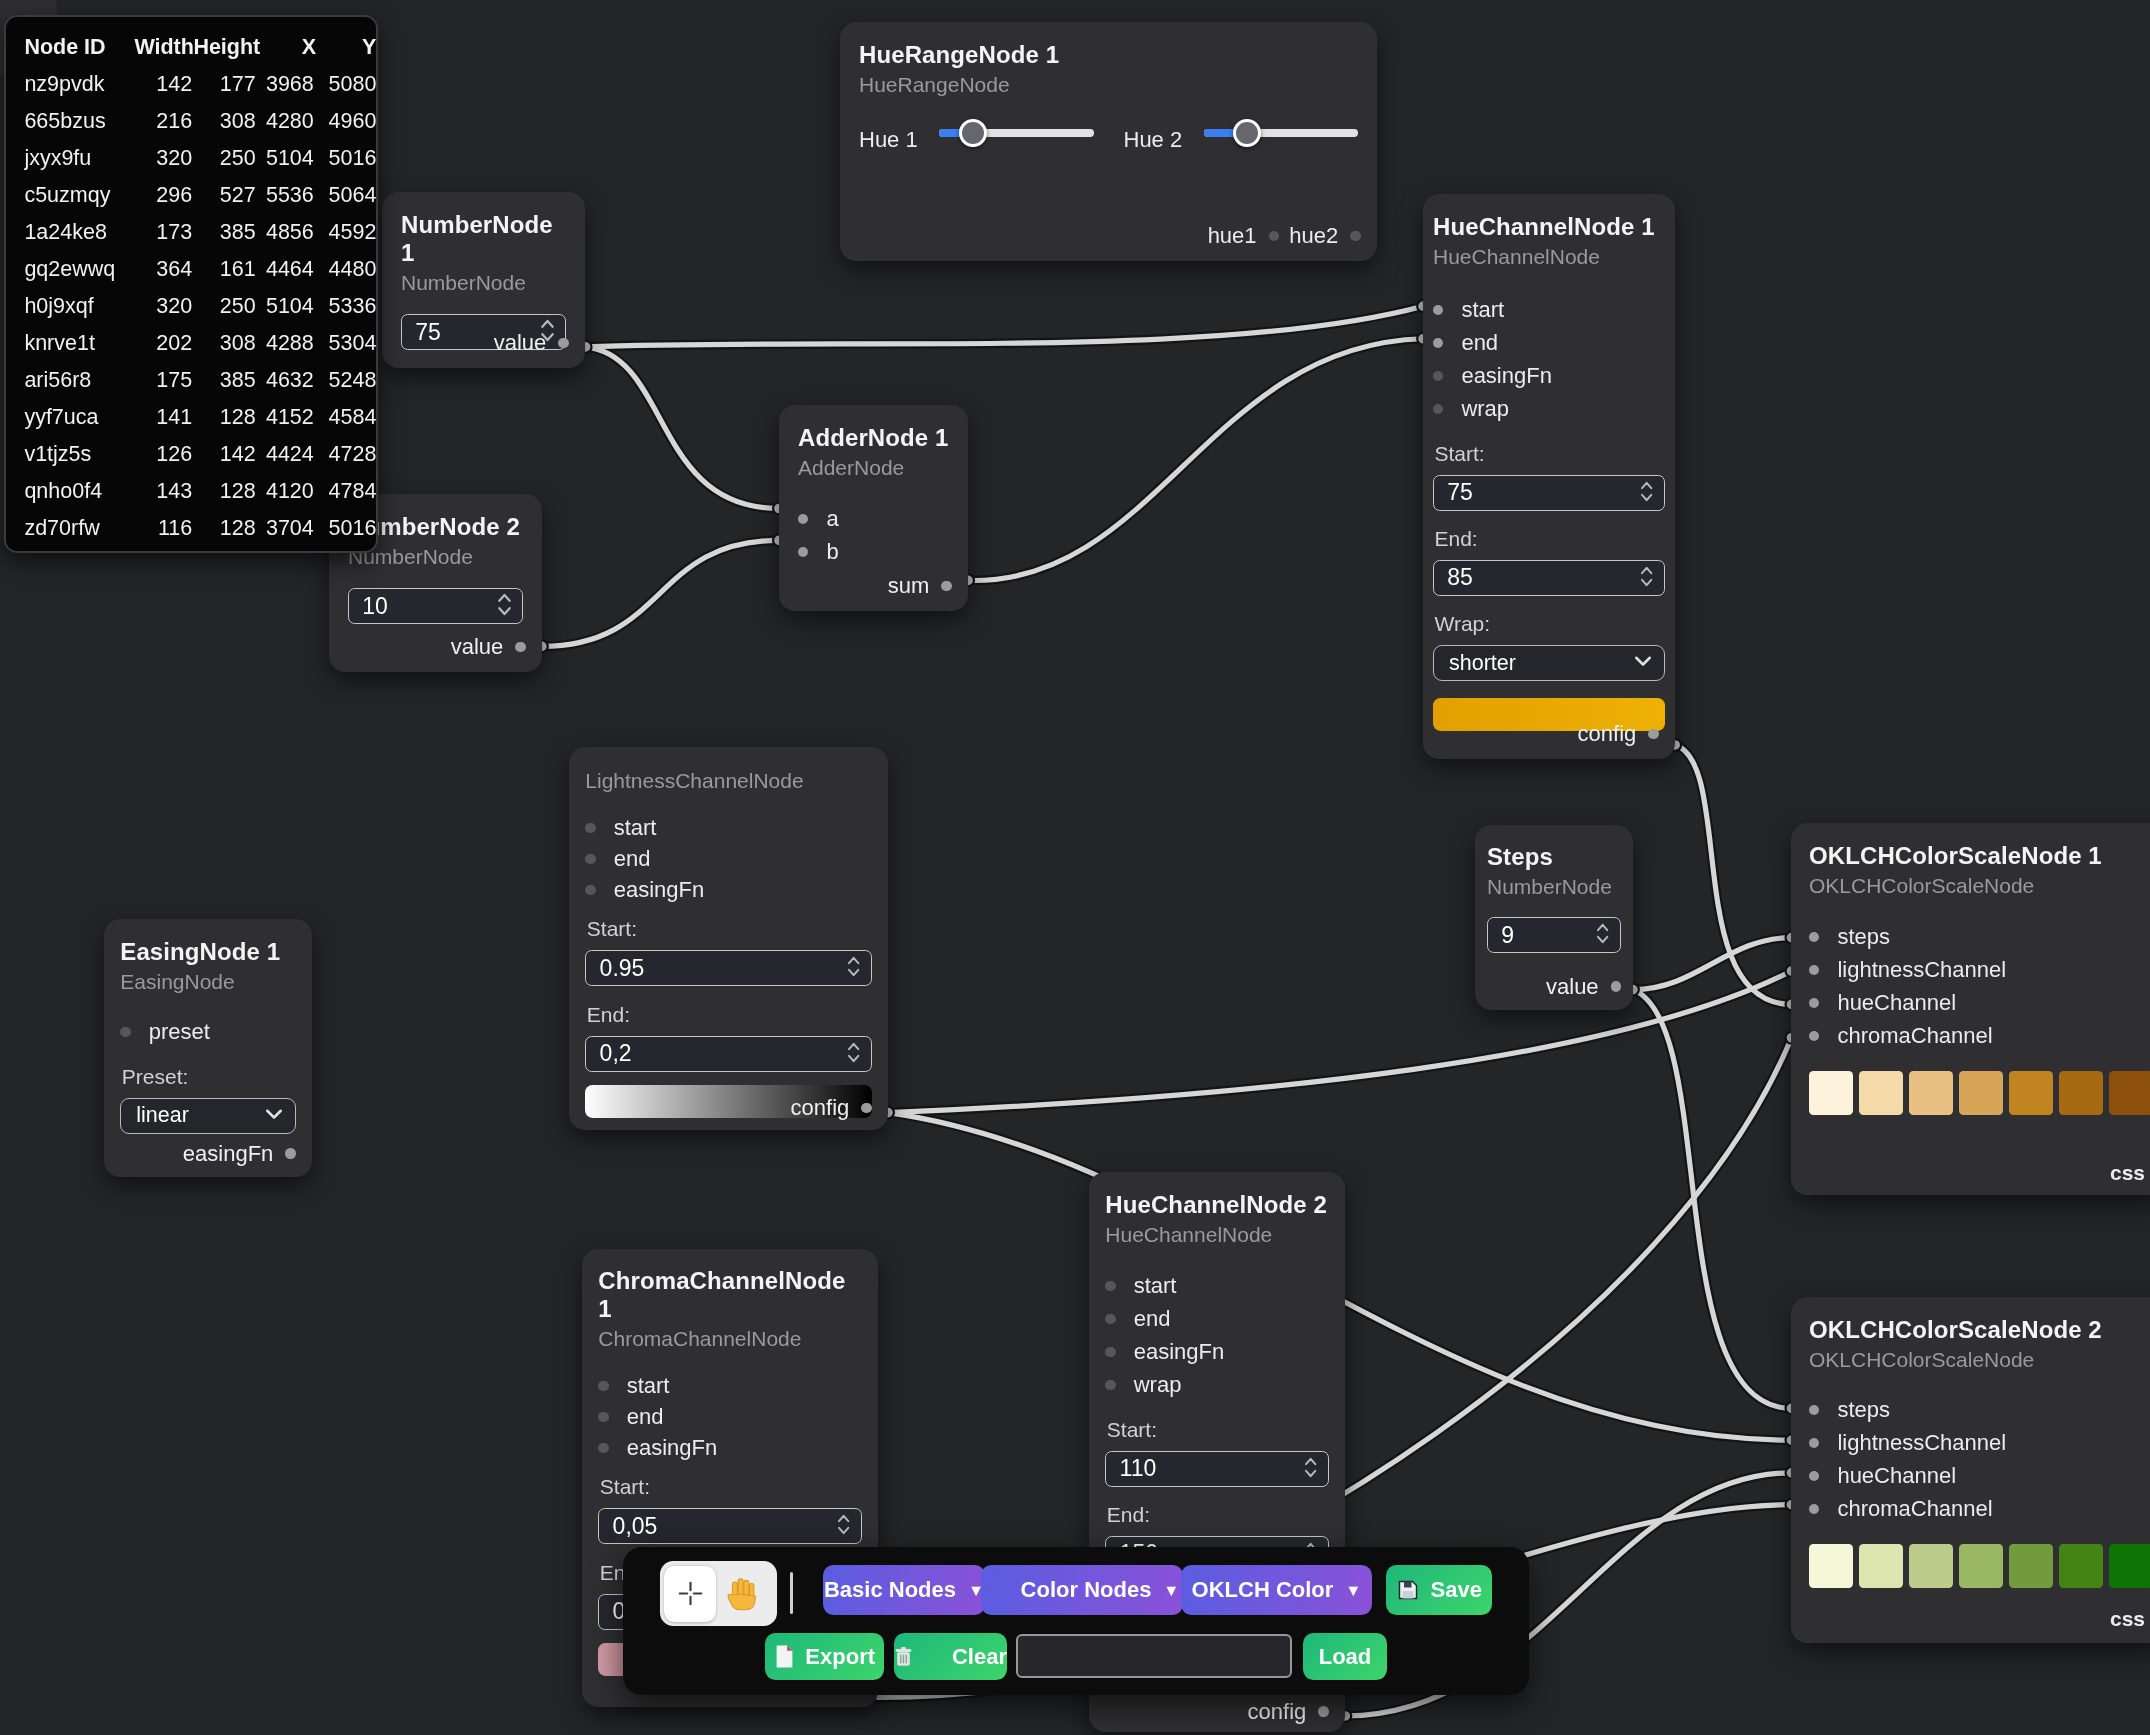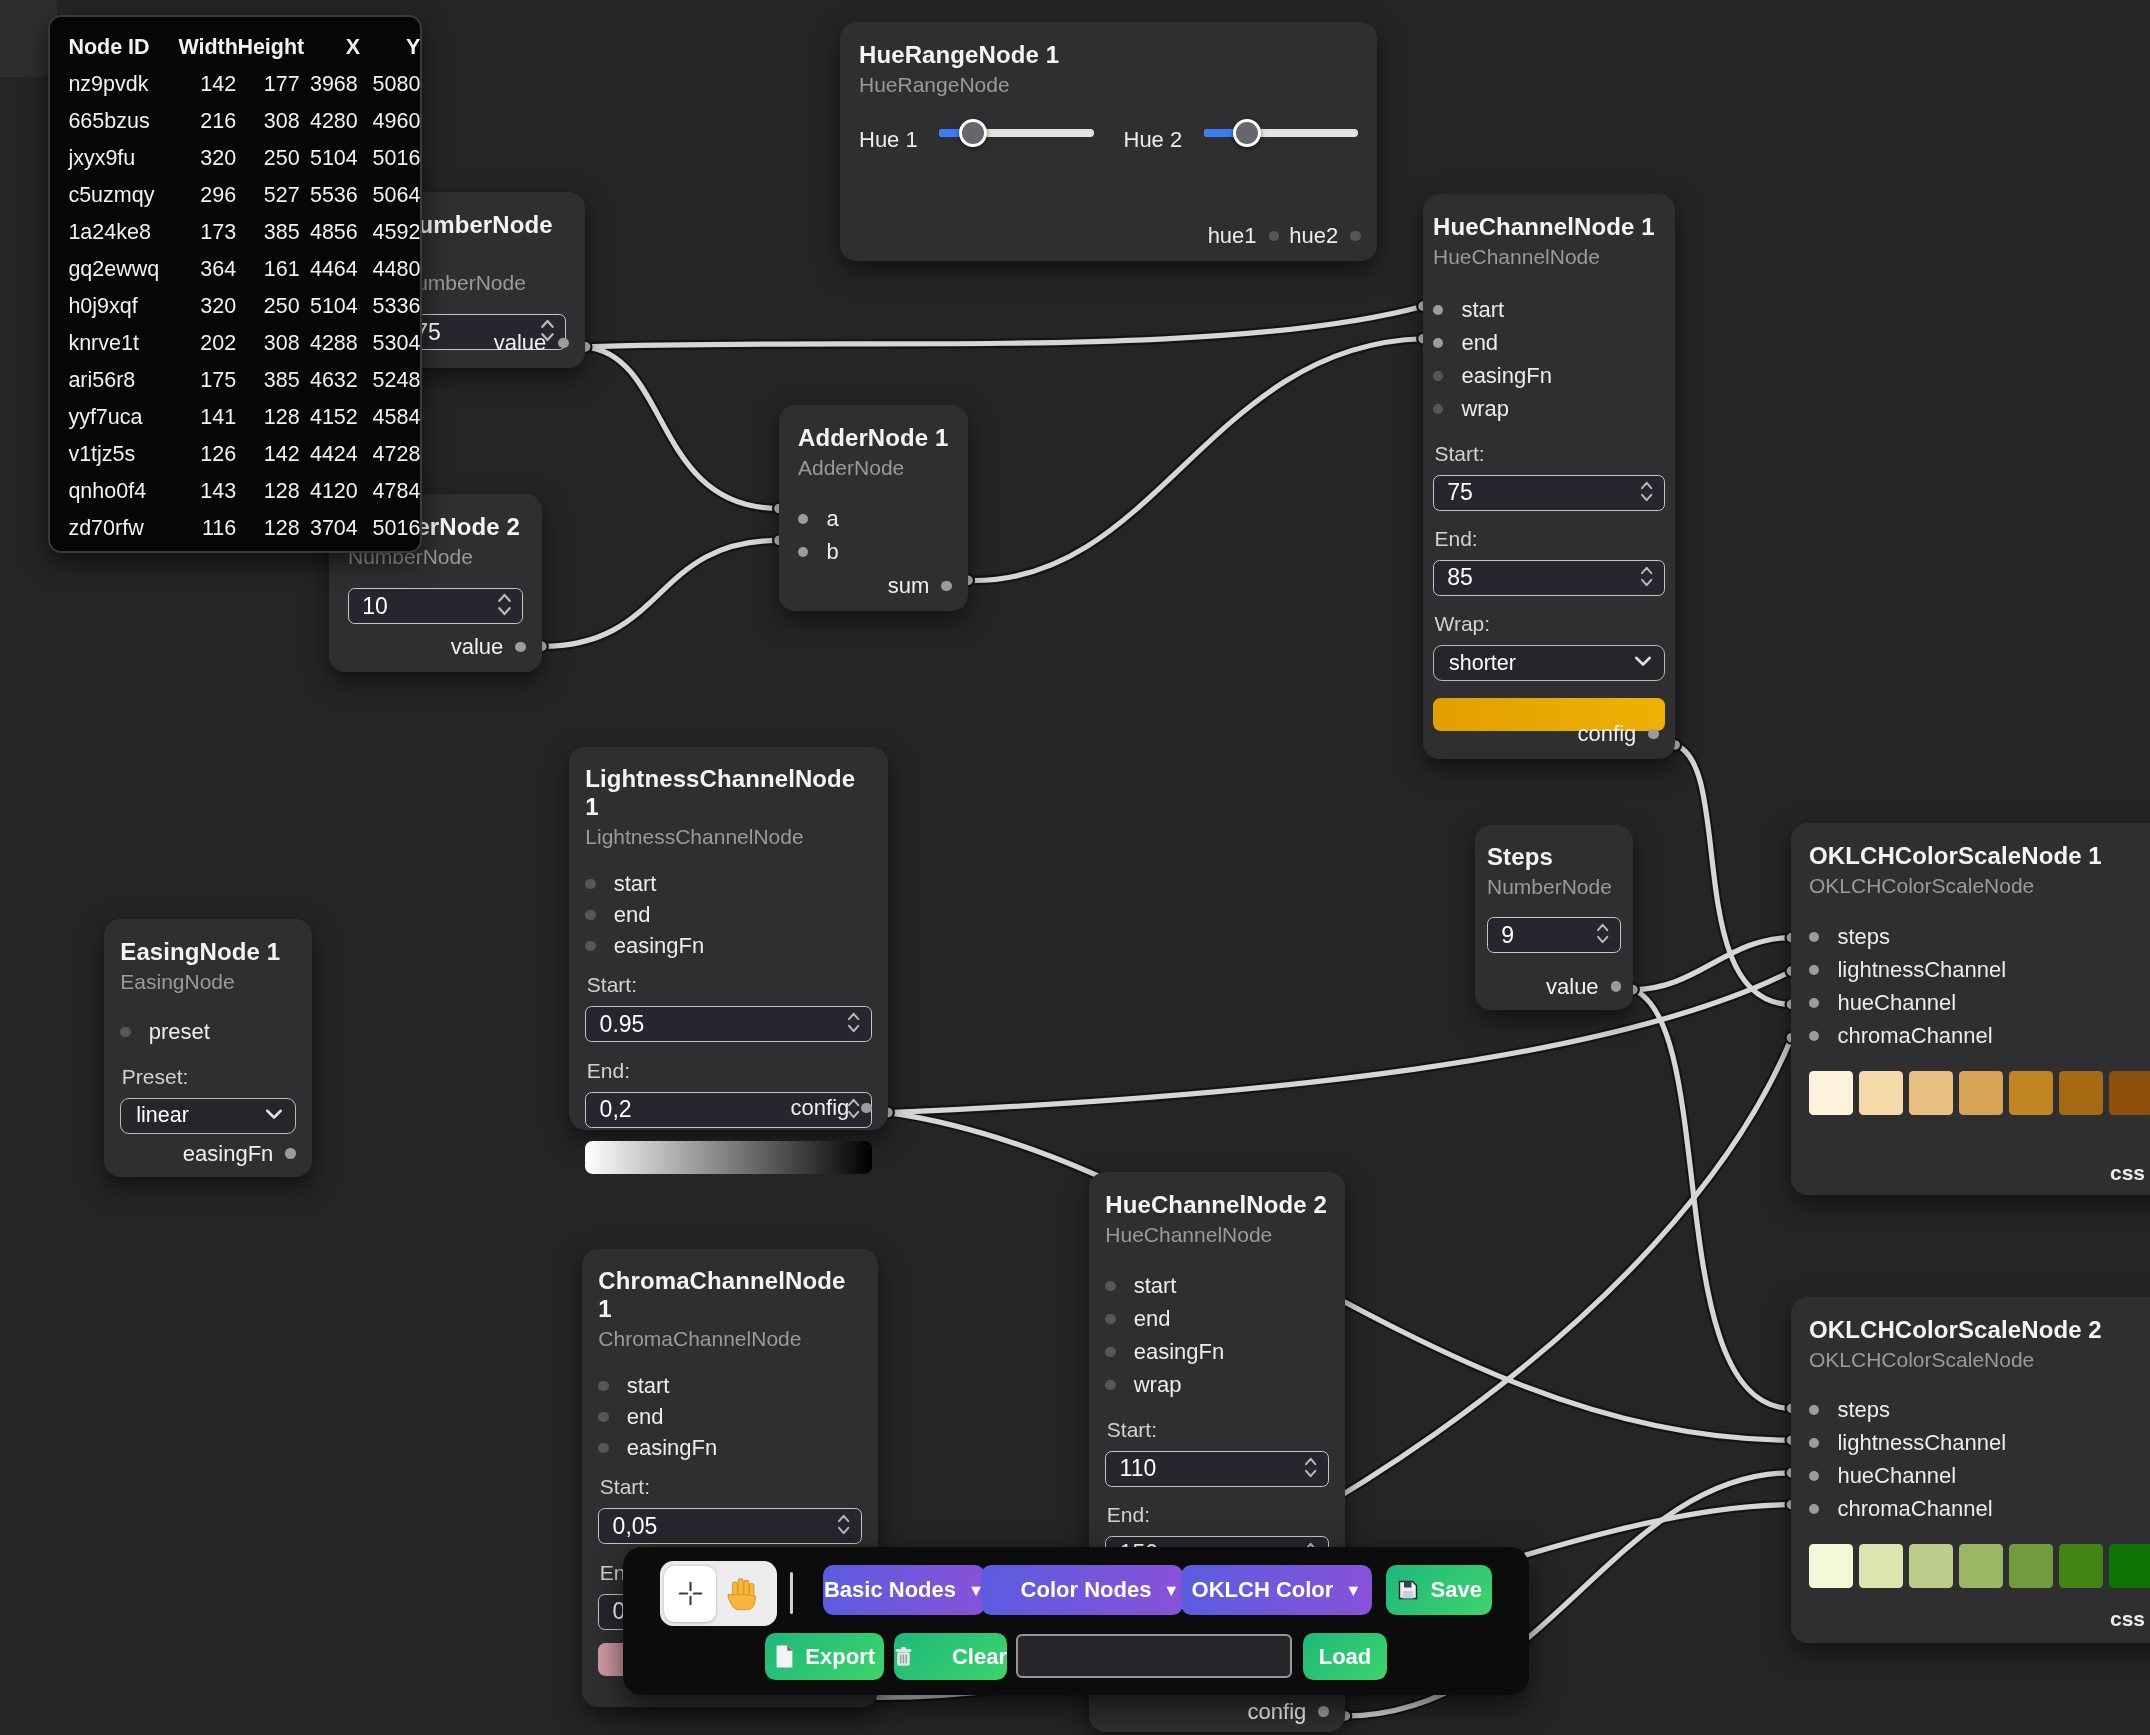--- a/index.html
+++ b/index.html
@@ -56,21 +56,20 @@
   }
   
   .swatches{display:flex;gap:6px;margin-top:19px;}
   .swatch{width:44px;height:44px;border-radius:4.4px;flex:0 0 auto;}
   
   #table-panel{
     position:absolute;left:4.4px;top:15px;width:374px;height:538px;z-index:3;
     background:#060606;border:2.2px solid #3a3a3c;border-radius:13.3px;
     overflow:hidden;box-sizing:border-box;padding:12px 0 0 18px;
     box-shadow:0 9px 25px rgba(0,0,0,.6);
-    margin-left:44px;
   }
   .trow{display:flex;height:37px;align-items:center;white-space:nowrap;}
   .trow span{display:block;font-size:21.5px;color:#f2f2f2;}
   .trow.head span{font-weight:700;}
   .c0{width:126px;text-align:left;}
   .c1{width:59px;text-align:right;}
   .c2{width:70px;text-align:right;}
   .c3{width:64px;text-align:right;}
   .c4{width:69px;text-align:right;}
   #corner-node{position:absolute;left:-25px;top:-12px;width:82px;height:89px;border-radius:19px;background:#2e2e30;z-index:0;}
@@ -288,21 +287,20 @@
         </svg></span>
   </div>
   <div class="grad-bar" style="background: linear-gradient(90deg, rgb(226, 160, 0), rgb(238, 177, 4));"></div>
   <div class="out-row">
     <span class="port-label">config</span>
     <span class="dot"></span>
   </div>
 </div>
 
 <div class="node" style="left:569px;top:747px;width:319px;height:383px;padding:18px 16.3px;">
-  <div class="node-title">LightnessChannelNode 1</div>
   <div class="node-sub">LightnessChannelNode</div>
   <div class="ports" style="margin-top:19px;">
     <div class="port-row" style="height:31px;">
         <span class="dot dim"></span>
         <span class="port-label">start</span>
       </div>
     <div class="port-row" style="height:31px;">
         <span class="dot dim"></span>
         <span class="port-label">end</span>
       </div>

